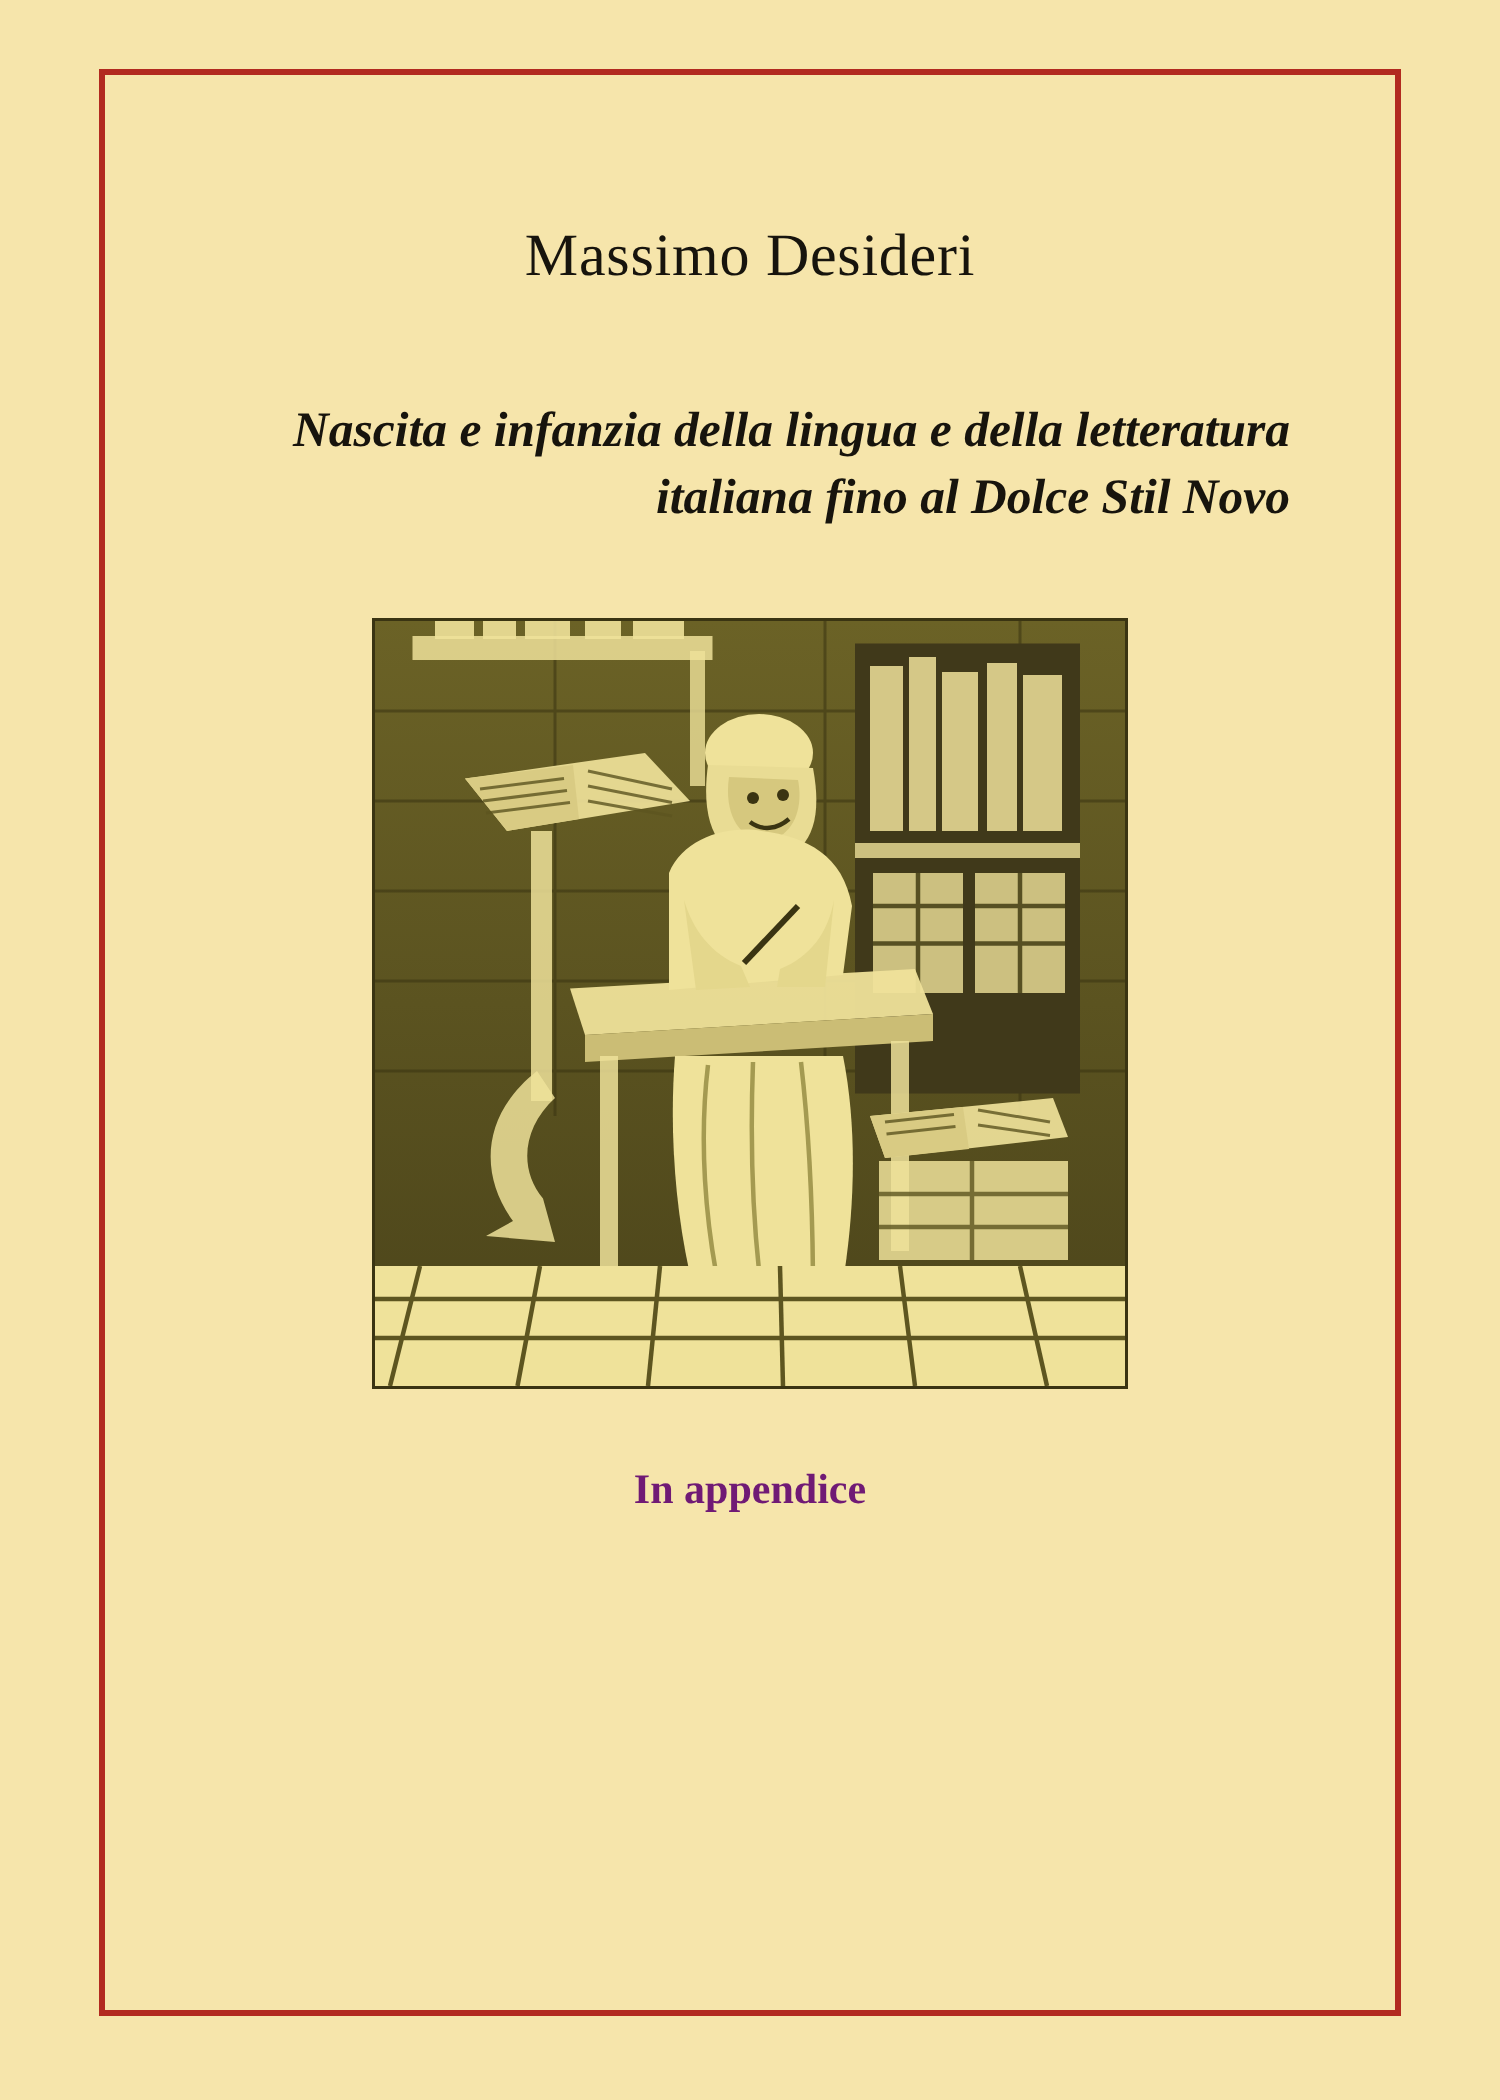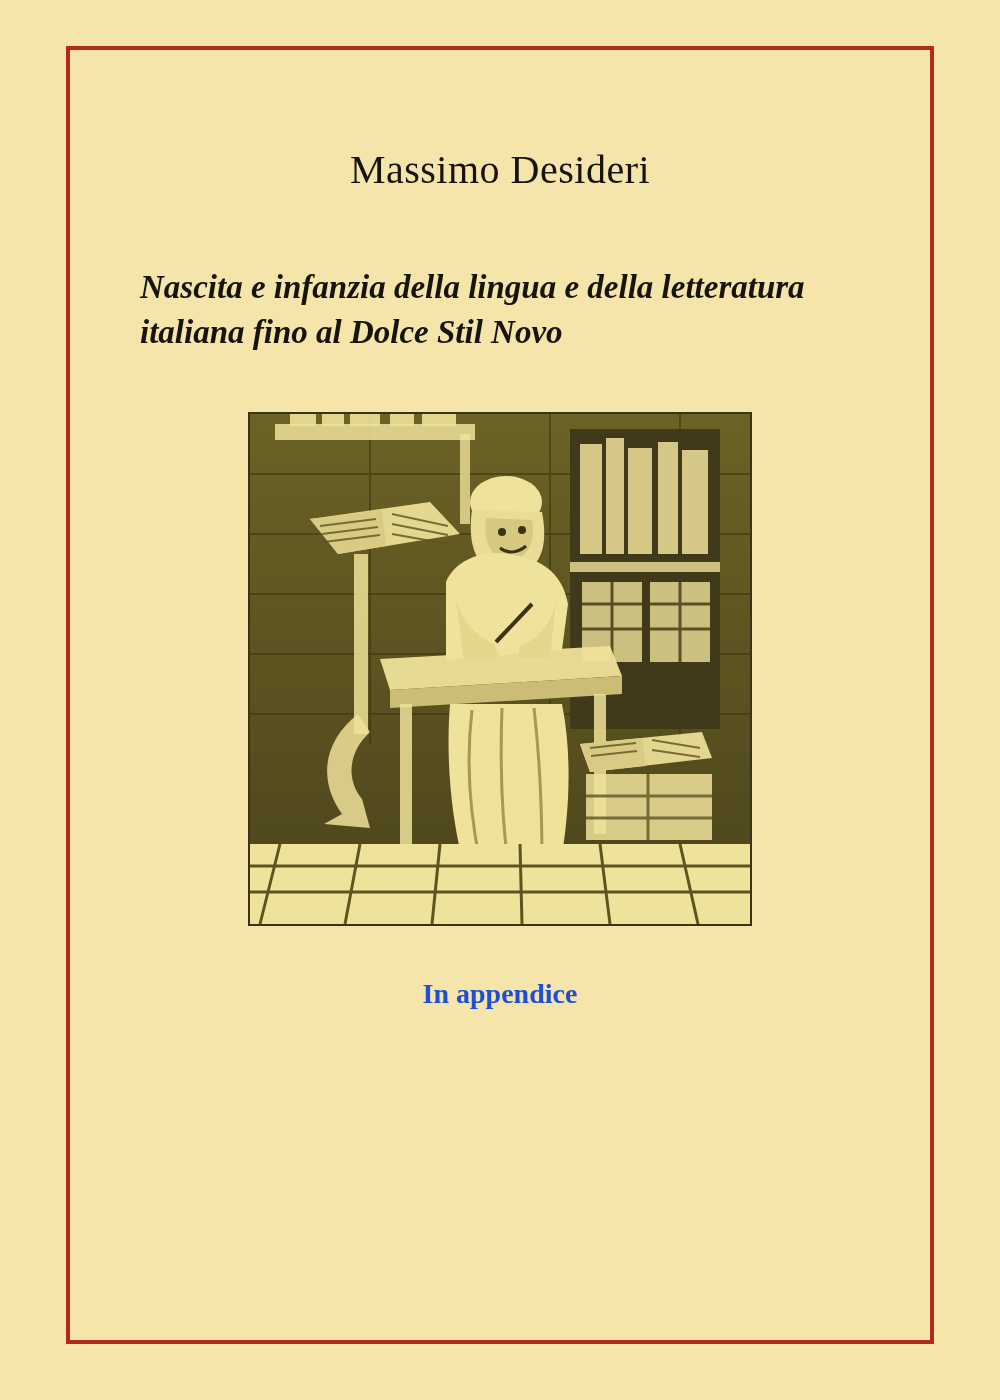--- a/index.html
+++ b/index.html
@@ -48,21 +48,21 @@
     color: #17140d;
     text-align: right;
     font-weight: normal;
   }
   .title {
     margin-top: 72px;
     font-size: 33px;
     font-weight: bold;
     font-style: italic;
     line-height: 1.35;
-    text-align: left;
+    text-align: right;
     color: #17140d;
     max-width: 720px;
   }
   .illustration {
     margin-top: 58px;
     width: 500px;
     height: 510px;
     position: relative;
     background: #5d5520;
     border: 2px solid #3a3412;
@@ -70,21 +70,21 @@
   }
   .illustration svg {
     display: block;
     width: 100%;
     height: 100%;
   }
   .appendix-label {
     margin-top: 52px;
     font-size: 28px;
     font-weight: bold;
-    color: #1d4ed8;
+    color: #701a75;
     text-align: center;
   }
   .subtitle {
     margin-top: 34px;
     font-size: 29px;
     font-style: italic;
     line-height: 1.35;
     text-align: center;
     color: #17140d;
     max-width: 700px;

